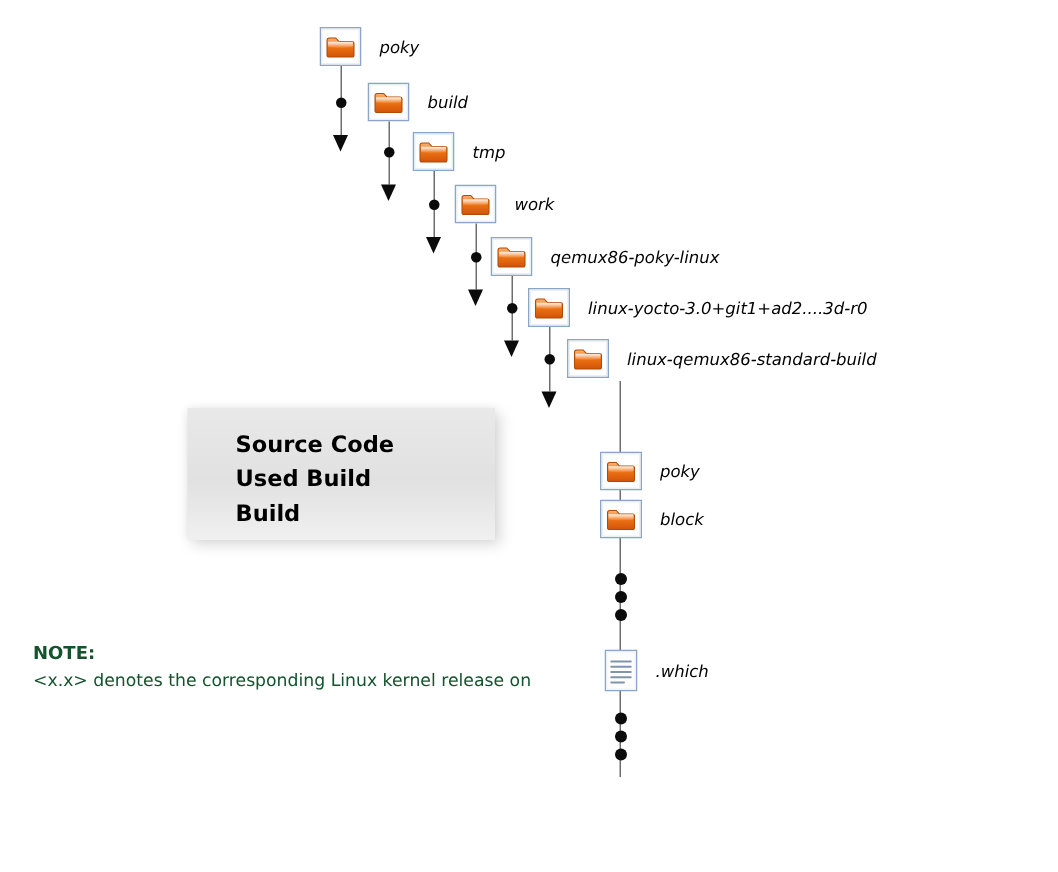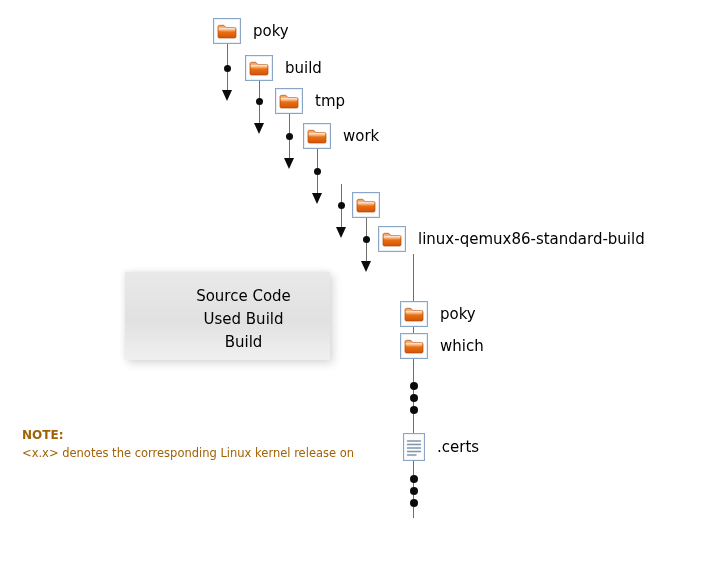--- a/index.html
+++ b/index.html
@@ -4,39 +4,39 @@
 <style>
   html, body { margin:0; padding:0; background:#ffffff; }
   .canvas {
     position:relative;
     width:705px; height:581px;
     background:#ffffff;
     font-family:"DejaVu Sans", sans-serif;
     overflow:hidden;
   }
   .node { position:absolute; display:flex; align-items:center; gap:12px; }
-  .node-label { font-size:15px; color:#000; white-space:nowrap; }
+  .node-label { font-size:11px; color:#000; white-space:nowrap;font-style:italic; }
   .icon { display:inline-flex; line-height:0; }
   .vline { position:absolute; width:1px; background:#6e6e6e; }
   .dot { position:absolute; width:7px; height:7px; border-radius:50%; background:#0b0b0b; }
   .edot { position:absolute; width:8px; height:8px; border-radius:50%; background:#0b0b0b; }
   .arrow {
     position:absolute; width:0; height:0;
     border-left:5px solid transparent;
     border-right:5px solid transparent;
     border-top:11px solid #0b0b0b;
   }
   .callout {
     position:absolute; left:125px; top:272px; width:205px; height:88px;
     background:linear-gradient(180deg,#e9e9e9 0%,#e1e1e1 55%,#f0f0f0 100%);
     box-shadow:3px 3px 9px rgba(0,0,0,0.16), -1px -1px 5px rgba(0,0,0,0.05);
     padding:13px 0 0 32px; box-sizing:border-box;
   }
-  .callout-line { font-weight:normal; font-size:15px; line-height:23px; color:#000;text-align:center; }
-  .note { position:absolute; left:22px; top:428px; width:372px; color:#a16207; }
+  .callout-line { font-weight:bold; font-size:15px; line-height:23px; color:#000; }
+  .note { position:absolute; left:22px; top:428px; width:372px; color:#14532d; }
   .note-heading { font-weight:bold; font-size:12px; margin-bottom:4px; }
   .note-line { font-size:11.5px; line-height:14px; }
 </style>
 </head>
 <body>
 
 <div class="canvas">
 
   <svg width="0" height="0" style="position:absolute" aria-hidden="true">
     <defs>
@@ -130,27 +130,36 @@
 
   <div class="node" style="left:275px; top:88px">
     <span class="icon">
         <svg width="28" height="26">
           <use xlink:href="#symFolder" href="#symFolder"></use>
         </svg>
       </span>
     <span class="node-label">tmp</span>
   </div>
 
+  <div class="node" style="left:327px; top:158px">
+    <span class="icon">
+        <svg width="28" height="26">
+          <use xlink:href="#symFolder" href="#symFolder"></use>
+        </svg>
+      </span>
+    <span class="node-label">qemux86-poky-linux</span>
+  </div>
 
   <div class="node" style="left:352px; top:192px">
     <span class="icon">
         <svg width="28" height="26">
           <use xlink:href="#symFolder" href="#symFolder"></use>
         </svg>
       </span>
+    <span class="node-label">linux-yocto-3.0+git1+ad2....3d-r0</span>
   </div>
 
   <div class="node" style="left:378px; top:226px">
     <span class="icon">
         <svg width="28" height="26">
           <use xlink:href="#symFolder" href="#symFolder"></use>
         </svg>
       </span>
     <span class="node-label">linux-qemux86-standard-build</span>
   </div>
@@ -164,30 +173,30 @@
       </span>
     <span class="node-label">poky</span>
   </div>
 
   <div class="node" style="left:400px; top:333px">
     <span class="icon">
         <svg width="28" height="26">
           <use xlink:href="#symFolder" href="#symFolder"></use>
         </svg>
       </span>
-    <span class="node-label">which</span>
+    <span class="node-label">block</span>
   </div>
 
   <div class="node" style="left:403px; top:433px">
     <span class="icon">
         <svg width="22" height="28">
           <use xlink:href="#symFile" href="#symFile"></use>
         </svg>
       </span>
-    <span class="node-label">.certs</span>
+    <span class="node-label">.which</span>
   </div>
 
 
   <div class="callout">
     <div class="callout-line">Source Code</div>
     <div class="callout-line">Used Build</div>
     <div class="callout-line">Build</div>
   </div>
 
   <div class="note">

